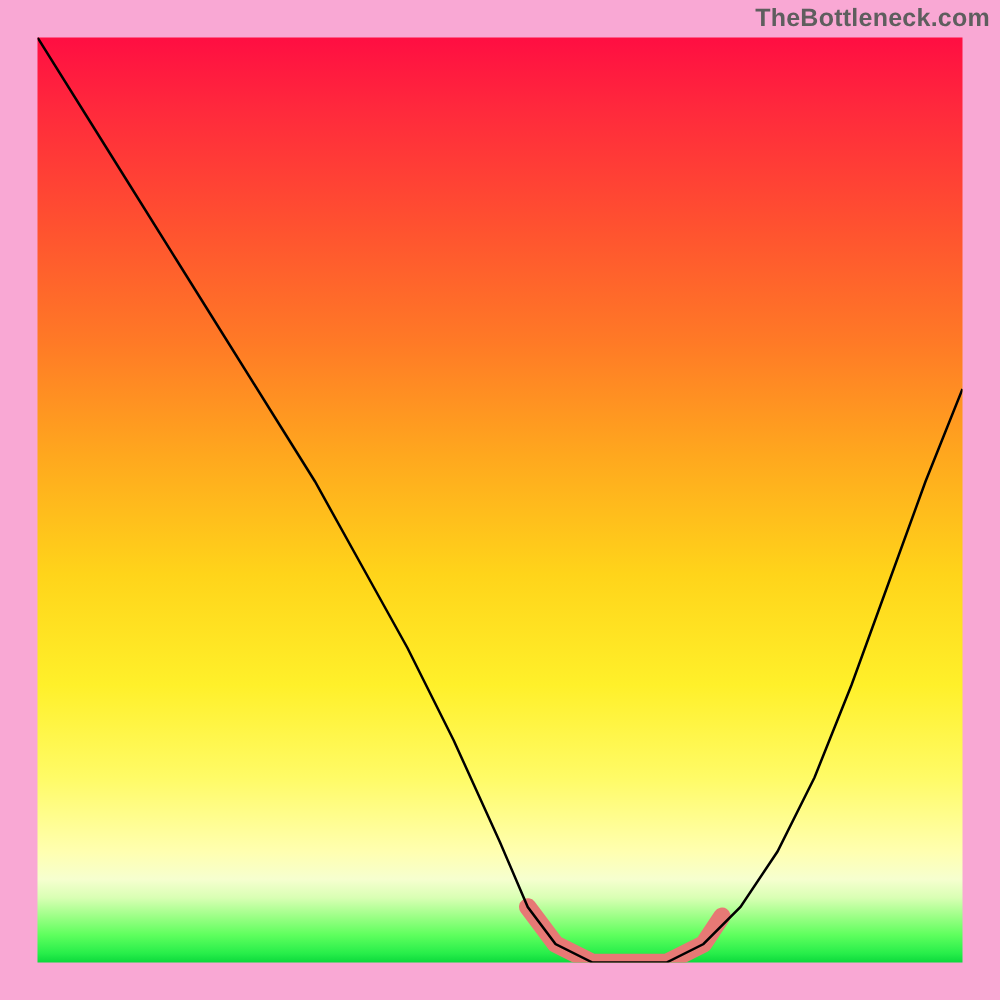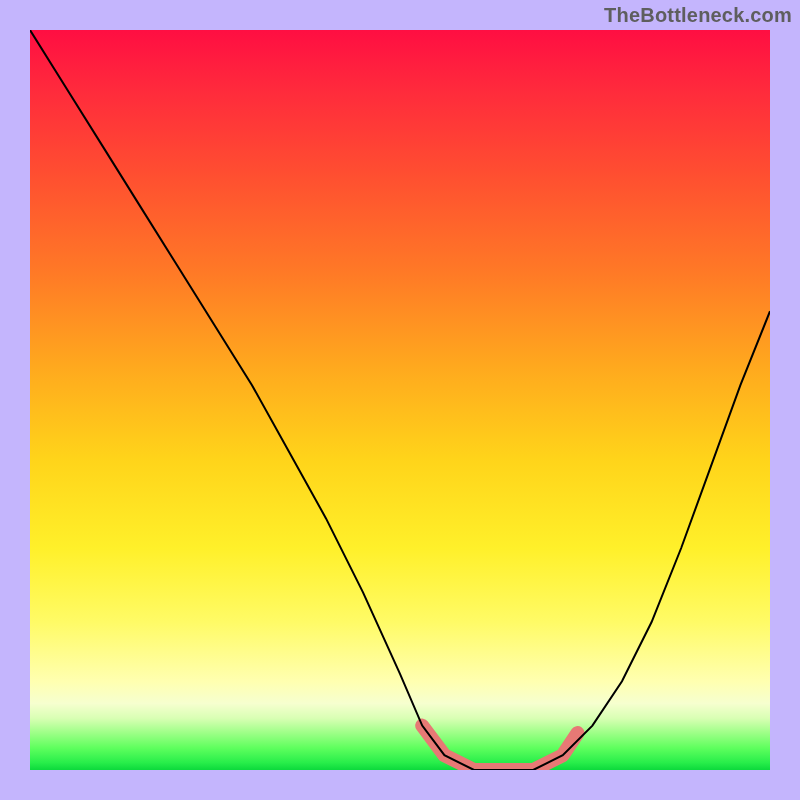--- a/index.html
+++ b/index.html
@@ -8,21 +8,21 @@
     width: 800px;
     height: 800px;
     background: #000;
     font-family: Arial, Helvetica, sans-serif;
     overflow: hidden;
   }
   .chart-wrap {
     position: relative;
     width: 800px;
     height: 800px;
-    background: #c4b5fd;
+    background: #f9a8d4;
   }
   .plot-area {
     position: absolute;
     left: 30px;
     top: 30px;
     width: 740px;
     height: 740px;
     
     background: linear-gradient(
       to bottom,

